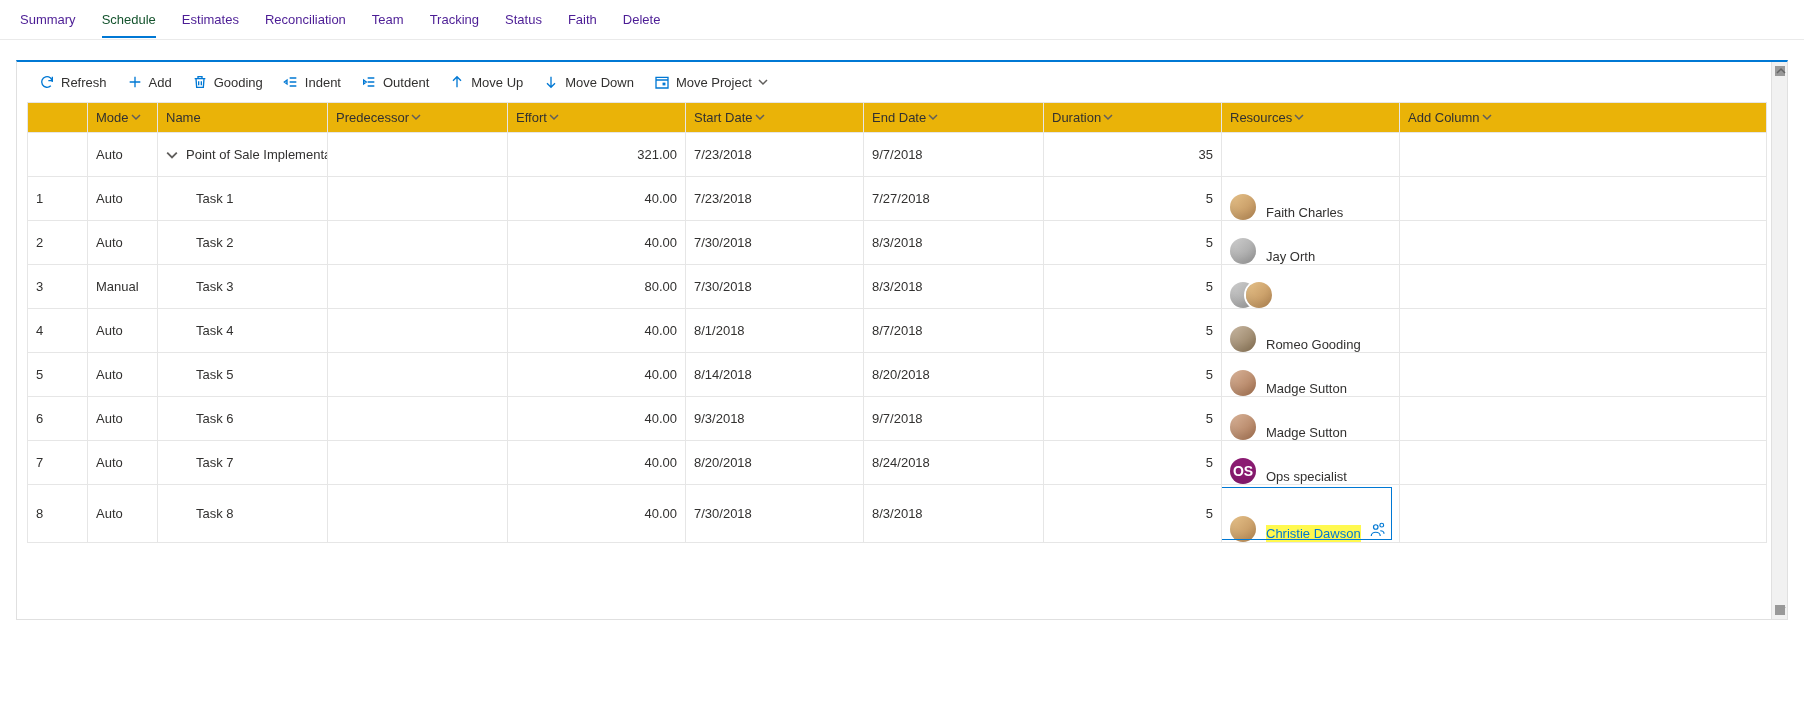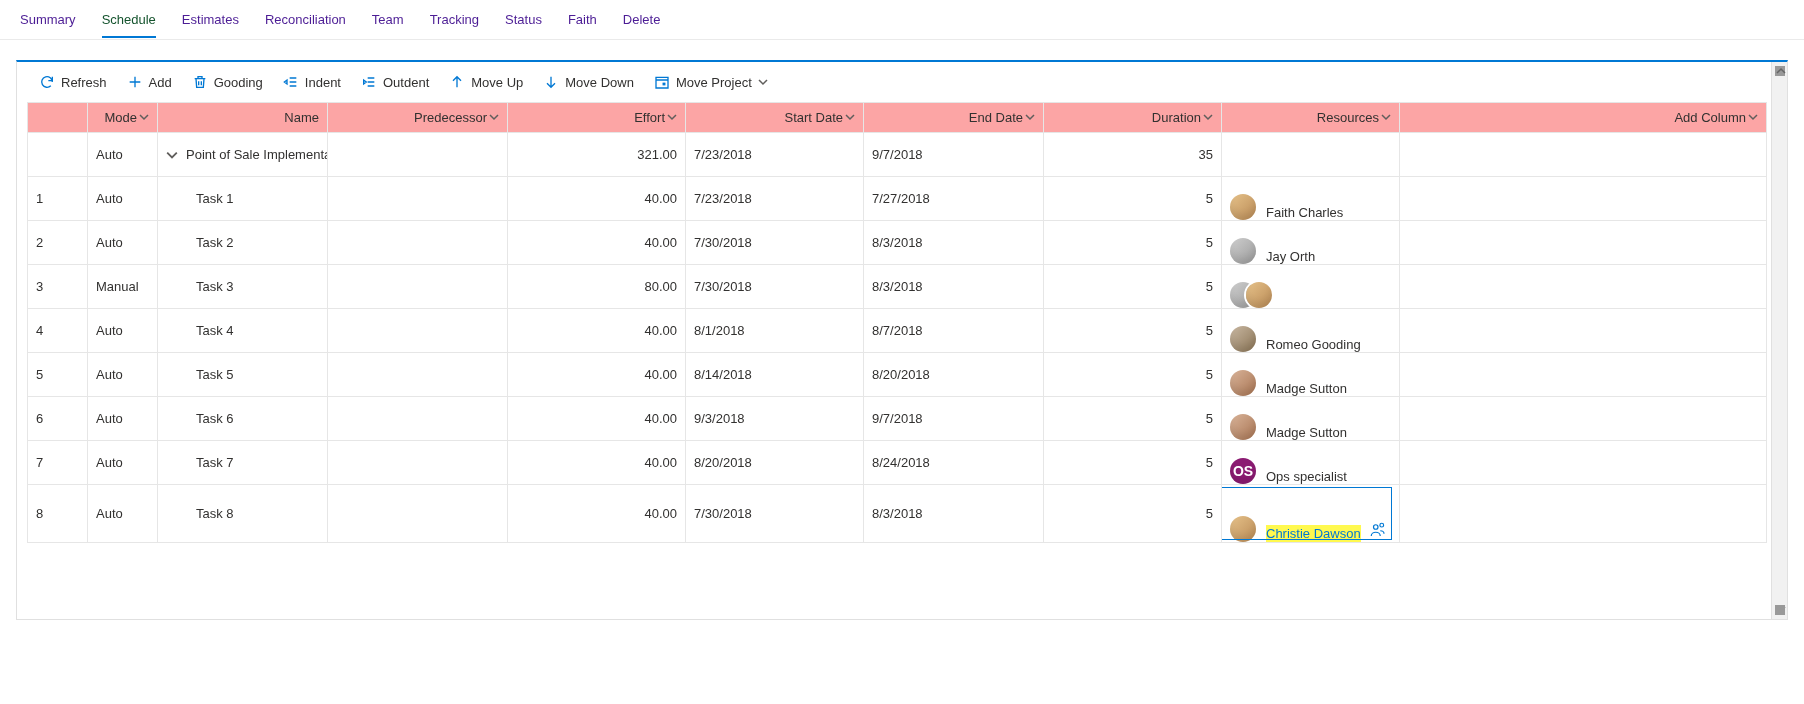--- a/index.html
+++ b/index.html
@@ -95,24 +95,23 @@
     text-align: left;
     height: 44px;
     vertical-align: middle;
     overflow: hidden;
     white-space: nowrap;
   }
   .grid th {
     height: 30px;
     font-weight: 400;
     color: #323130;
-    background: #fca5a5;
+    background: #eab308;
     cursor: pointer;
     position: relative;
-    text-align: right;
   }
   .grid th .chev, .grid td .chev {
     color: #605e5c;
     display: inline-flex;
     margin-left: 2px;
   }
   .grid th .chev svg, .grid td .chev svg { width:10px; height:10px; }
   .num-right { text-align: right !important; margin-top: 20px; }
   .name-cell { display:flex; align-items:center; gap:8px; }
   .name-cell.indent { padding-left: 30px; }

